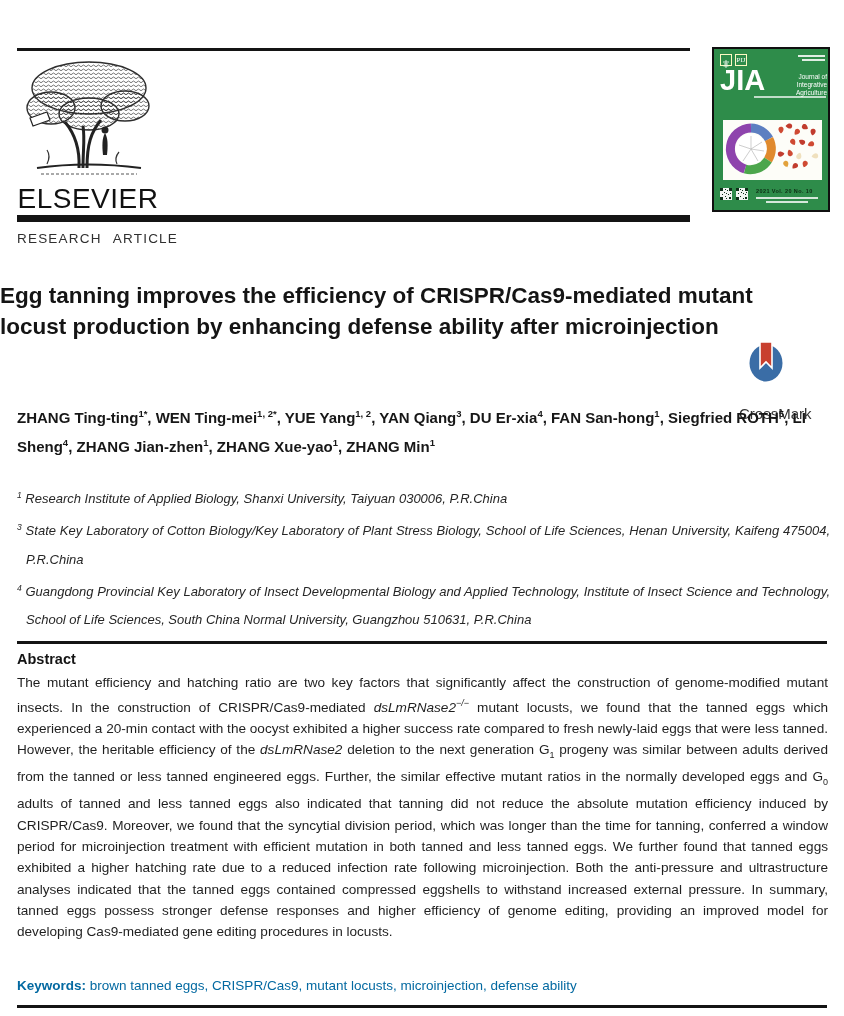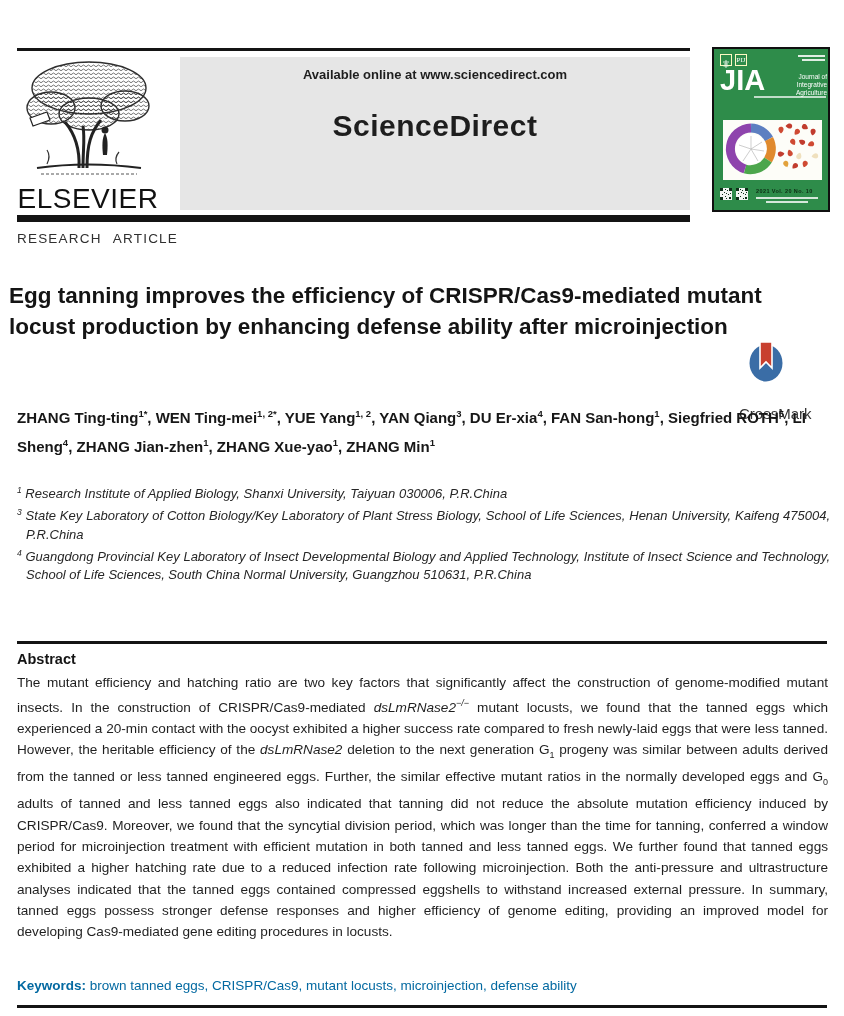--- a/index.html
+++ b/index.html
@@ -36,32 +36,32 @@
   .cover .panel{position:absolute;top:71px;left:9px;width:99px;height:60px;background:#fdfdf8}
   .cover .qr{position:absolute;width:12px;height:12px;top:137px}
   .cover .qr.q1{left:6px}.cover .qr.q2{left:22px}
   .cover .issue{position:absolute;top:139px;left:42px;font-size:5.5px;font-weight:bold;
     color:#0d2c14;letter-spacing:.4px;white-space:nowrap}
   .cover .url-bar{position:absolute;height:1.5px;background:rgba(255,255,255,.8)}
 
   .article-type{position:absolute;top:231px;left:17px;font-size:13.5px;color:#2f2f2f;
     letter-spacing:1.2px;word-spacing:7px}
 
-  .title{position:absolute;top:280px;left:9px;width:758px;font-size:22.5px;line-height:31px;
+  .title{position:absolute;top:280px;left:0;width:758px;font-size:22.5px;line-height:31px;
     font-weight:bold;color:#141414}
 
   .crossmark{position:absolute;top:340px;left:739px;width:54px;text-align:center}
   .crossmark-label{font-size:15px;color:#333;font-family:Liberation Sans, sans-serif;margin-top:17px}
 
   .authors{position:absolute;top:402px;left:17px;width:812px;font-size:15px;font-weight:bold;
     line-height:24.5px;color:#171717}
   .authors sup{font-size:9.5px}
 
   .affils{position:absolute;top:481px;left:17px;width:813px;font-size:13px;font-style:italic;color:#262626}
-  .affil{padding-left:9px;text-indent:-9px;line-height:18px;text-align:justify}
+  .affil{padding-left:9px;text-indent:-9px;line-height:28px;text-align:justify}
   .affil sup{font-size:8.5px}
 
   .abs-rule{position:absolute;top:641px;left:17px;width:810px;height:2.5px;background:#141414}
   .abs-head{position:absolute;top:651px;left:17px;font-size:14.5px;font-weight:bold;color:#141414}
   .abstract{position:absolute;top:672px;left:17px;width:811px;font-size:13.6px;line-height:21.3px;
     text-align:justify;color:#1f1f1f}
   .abstract sup,.abstract sub{font-size:9px}
 
   .keywords{position:absolute;top:978px;left:17px;width:811px;font-size:13.5px;color:#0369a1}
   .bottom-rule{position:absolute;top:1005px;left:17px;width:810px;height:3px;background:#141414}
@@ -91,24 +91,20 @@
       <circle cx="88" cy="74" r="3.5" fill="#222"></circle>
       <path d="M88,77 C85,82 85,90 86,99 L90,99 C91,89 91,82 88,77 Z" fill="#222"></path>
       <path d="M20,112 Q70,105 124,112" stroke="#222" stroke-width="2" fill="none"></path>
       <path d="M24,118 h96" stroke="#555" stroke-width="1" stroke-dasharray="3 2"></path>
       <path d="M13,62 l17,-6 3,8 -17,6 z" fill="#fff" stroke="#222" stroke-width="1.2"></path>
       <path d="M30,108 q4,-8 0,-14 M100,108 q-3,-6 2,-12" stroke="#333" stroke-width="1.2" fill="none"></path>
     </svg>
     <div class="elsevier-word">ELSEVIER</div>
   </div>
 
-  <div class="sd-box">
-    <div class="avail">Available online at www.sciencedirect.com</div>
-    <div class="sd-logo">ScienceDirect</div>
-  </div>
 
   <div class="cover">
     <div class="logo-box b1">
       <svg width="10" height="10" viewBox="0 0 10 10">
           <path d="M5,1 V9 M2,3 H8 M3,5 H7 M2.5,7 H7.5" stroke="#eaf4ea" stroke-width="0.9" fill="none"></path>
         </svg>
     </div>
     <div class="logo-box b2">PIJ</div>
     <div class="issn-bar" style="top:6px;left:84px;width:27px"></div>
     <div class="issn-bar" style="top:10px;left:88px;width:23px"></div>

